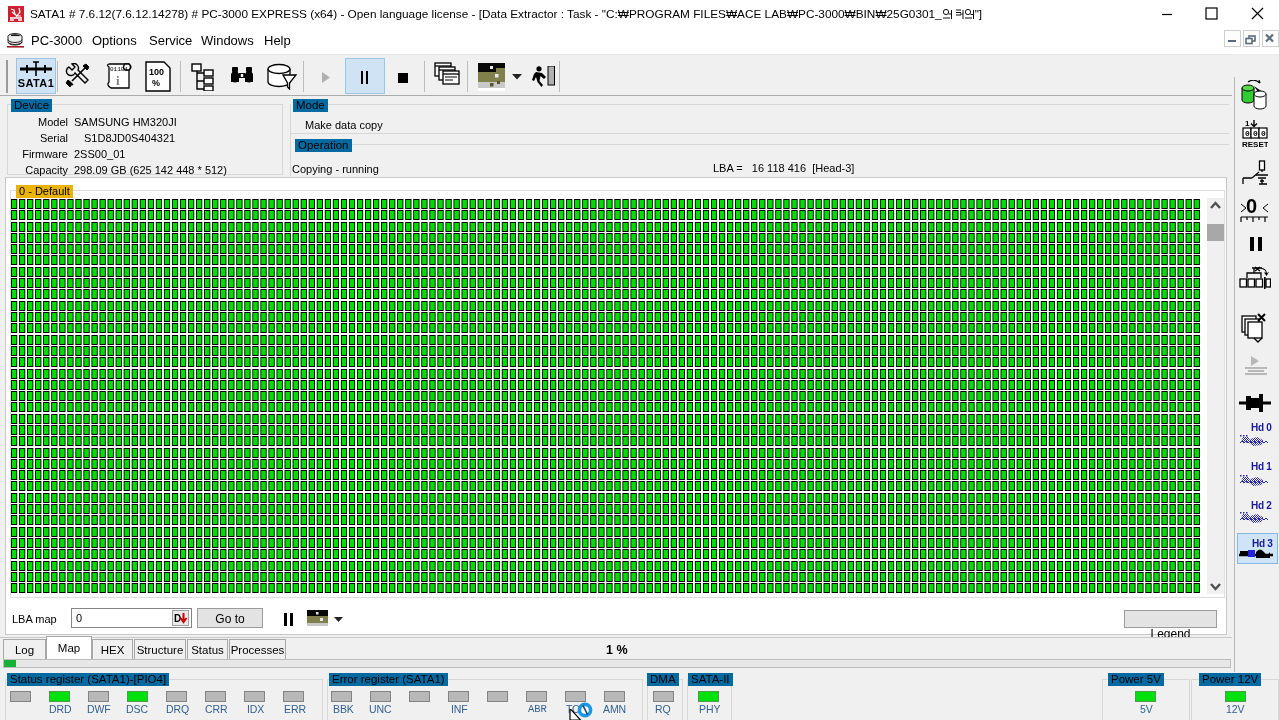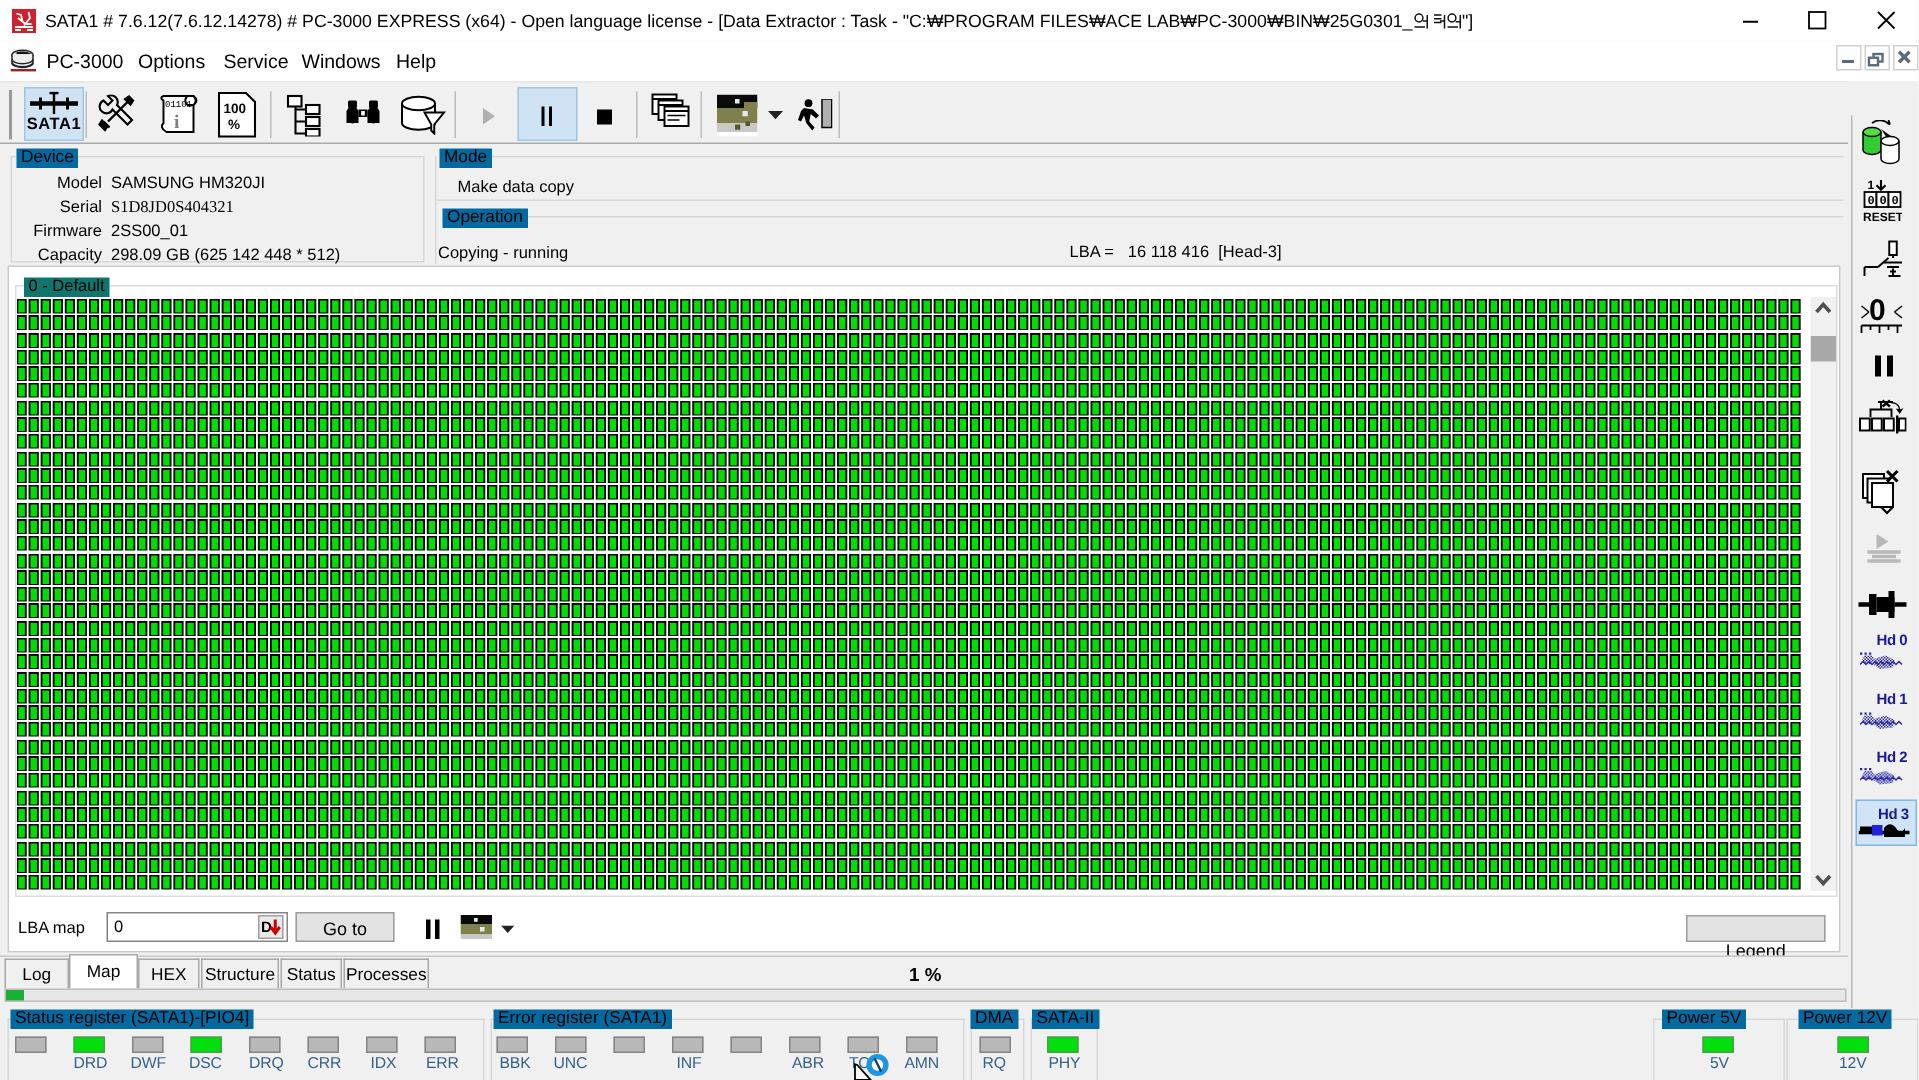--- a/index.html
+++ b/index.html
@@ -174,38 +174,38 @@
   </g>
   <rect x="16" y="0" width="6.5" height="19" fill="#b0b0b0" stroke="#000" stroke-width="1"></rect>
 </svg>
 <div class="tbsep" style="left:559px;"></div>
 
 <div class="grp" style="left:7px;top:104px;width:276px;height:71px;"></div>
 <div class="grplabel" style="left:11px;top:99px;">Device</div>
 <div class="abs t12" style="left:0;top:116px;width:68px;text-align:right;">Model</div>
 <div class="abs t12" style="left:74px;top:116px;">SAMSUNG HM320JI</div>
 <div class="abs t12" style="left:0;top:132px;width:68px;text-align:right;">Serial</div>
-<div class="abs t12" style="left:74px;top:132px;font-family:Liberation Serif, serif;">S1D8JD0S404321</div>
+<div class="abs t12" style="left:84px;top:132px;">S1D8JD0S404321</div>
 <div class="abs t12" style="left:0;top:148px;width:68px;text-align:right;">Firmware</div>
 <div class="abs t12" style="left:74px;top:148px;">2SS00_01</div>
 <div class="abs t12" style="left:0;top:164px;width:68px;text-align:right;">Capacity</div>
 <div class="abs t12" style="left:74px;top:164px;">298.09 GB (625 142 448 * 512)</div>
 
 <div class="abs" style="left:318px;top:104px;width:911px;height:1px;background:#d7d7d7;"></div>
 <div class="abs" style="left:290px;top:104px;width:1px;height:72px;background:#d7d7d7;"></div>
 <div class="abs" style="left:291px;top:133px;width:938px;height:1px;background:#d7d7d7;"></div>
 <div class="grplabel" style="left:293px;top:99px;">Mode</div>
 <div class="abs t12" style="left:305px;top:119px;">Make data copy</div>
 <div class="abs" style="left:345px;top:144px;width:884px;height:1px;background:#d7d7d7;"></div>
 <div class="grplabel" style="left:295px;top:139px;">Operation</div>
 <div class="abs t12" style="left:292px;top:163px;">Copying - running</div>
 <div class="abs t12" style="left:713px;top:162px;">LBA =&nbsp;&nbsp; 16 118 416&nbsp; [Head-3]</div>
 
 <div class="abs" style="left:5px;top:177px;width:1222px;height:458px;background:#ffffff;border:1px solid #c8c8c8;"></div>
-<div class="abs" style="left:16px;top:185px;background:#0f766e;padding:0 3px;font-size:11px;line-height:13px;z-index:2;">0 - Default</div>
+<div class="abs" style="left:16px;top:185px;background:#eab308;padding:0 3px;font-size:11px;line-height:13px;z-index:2;">0 - Default</div>
 <div class="abs" style="left:10px;top:190px;width:1215px;height:408px;border:1px solid #dcdcdc;"></div>
 
 <svg class="abs" style="left:11px;top:199px" width="1191" height="396" shape-rendering="crispEdges">
   <defs>
       <pattern id="blk" width="8.045" height="24" patternUnits="userSpaceOnUse">
     <rect x="0.5" y="0.5" width="5.7" height="9.25" fill="#00dd00" stroke="#000" stroke-width="1"></rect>
   </pattern>
     </defs>
 <rect transform="translate(0,0)" width="1190.3" height="10.2" fill="url(#blk)"></rect>
 <rect transform="translate(0,11)" width="1190.3" height="10.2" fill="url(#blk)"></rect>
@@ -424,21 +424,21 @@
 <div class="grplabel" style="left:329px;top:673px;">Error register (SATA1)</div>
 <div class="led" style="left:331px;top:691px;"></div>
 <div class="ledlabel" style="left:333px;top:703px;">BBK</div>
 <div class="led" style="left:370px;top:691px;"></div>
 <div class="ledlabel" style="left:369px;top:703px;">UNC</div>
 <div class="led" style="left:409px;top:691px;"></div>
 <div class="led" style="left:448px;top:691px;"></div>
 <div class="ledlabel" style="left:451px;top:703px;">INF</div>
 <div class="led" style="left:487px;top:691px;"></div>
 <div class="led" style="left:526px;top:691px;"></div>
-<div class="ledlabel" style="left:528px;top:703px;">ABR</div>
+<div class="ledlabel" style="left:528px;top:703px;font-family:Liberation Mono, monospace;">ABR</div>
 <div class="led" style="left:565px;top:691px;"></div>
 <div class="ledlabel" style="left:566px;top:703px;">TO</div>
 <div class="led" style="left:604px;top:691px;"></div>
 <div class="ledlabel" style="left:603px;top:703px;">AMN</div>
 
 <div class="abs" style="left:647px;top:679px;width:36px;height:41px;border:1px solid #d7d7d7;border-bottom:none;"></div>
 <div class="grplabel" style="left:647px;top:673px;">DMA</div>
 <div class="led" style="left:653px;top:691px;"></div>
 <div class="ledlabel" style="left:655px;top:703px;">RQ</div>
 

